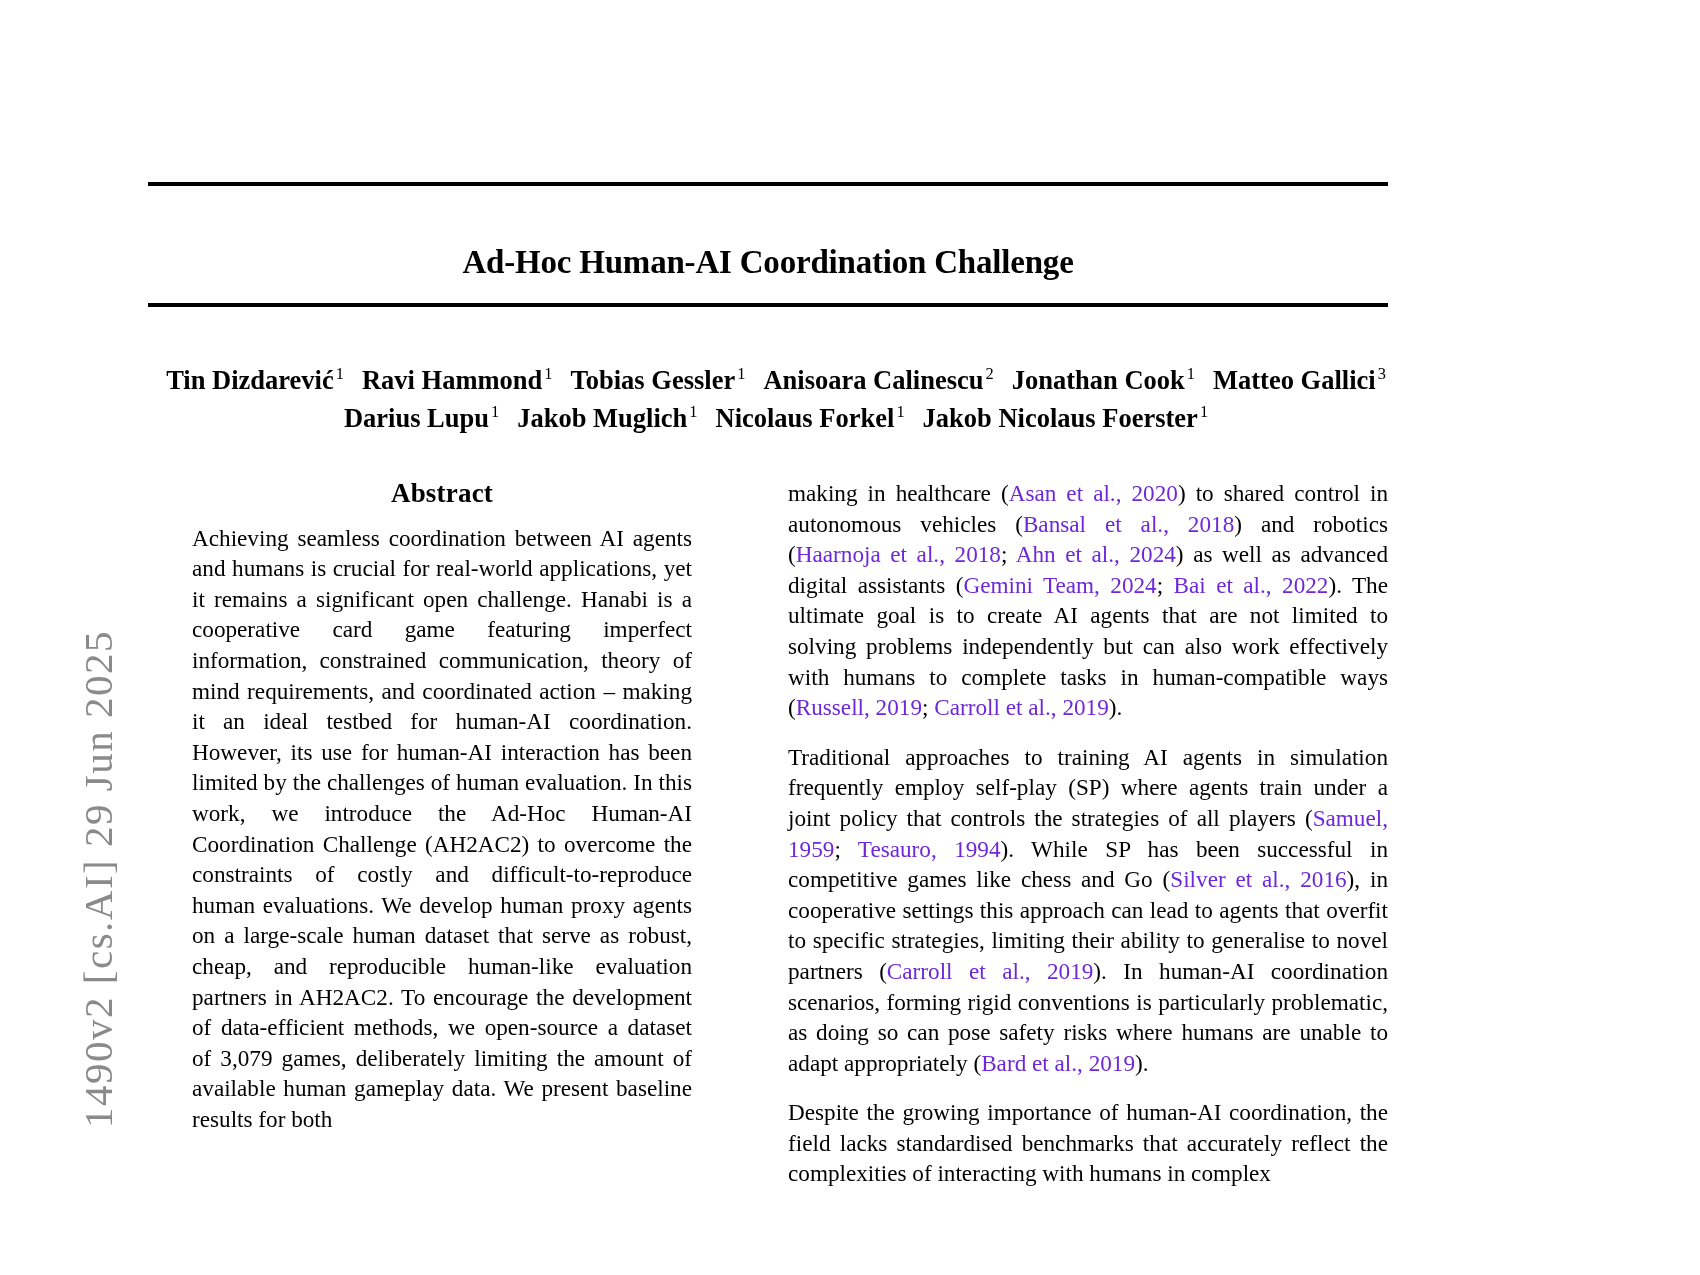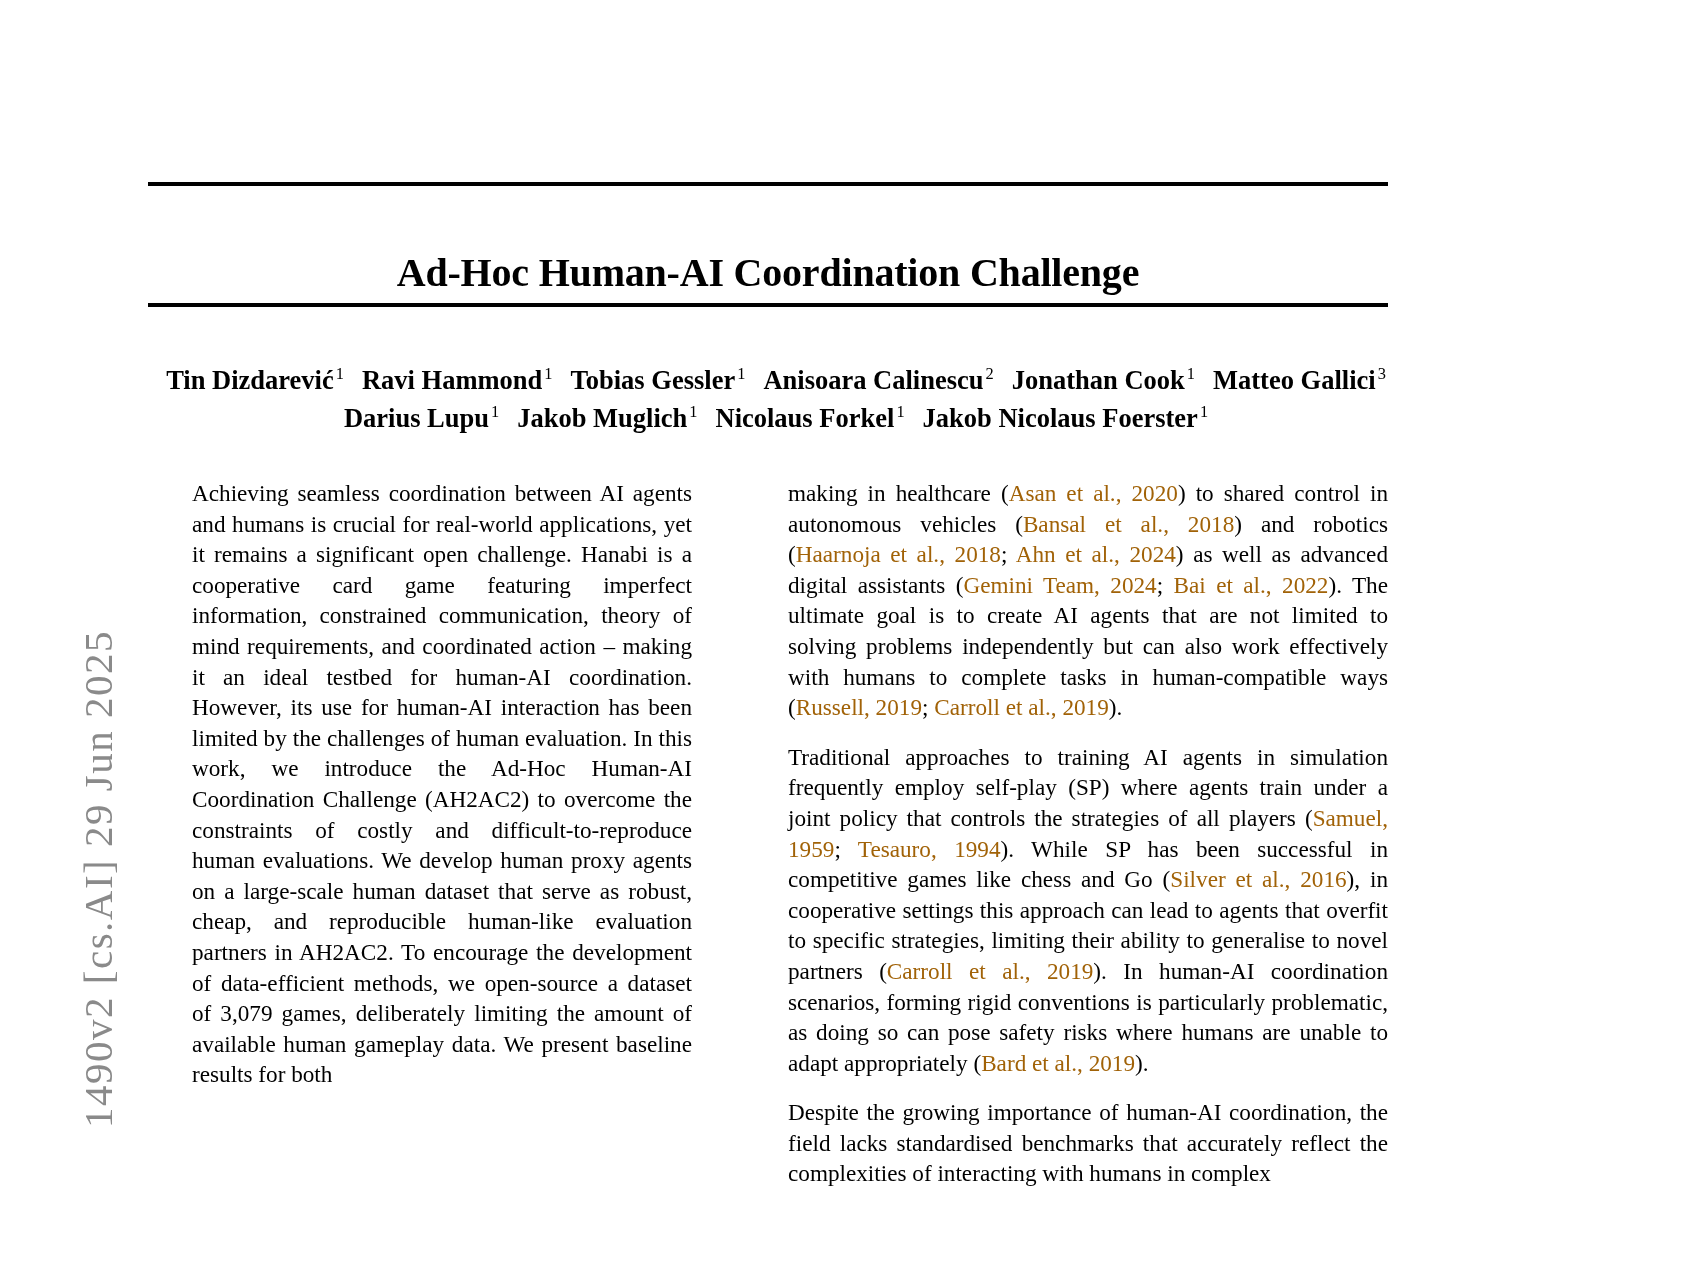--- a/index.html
+++ b/index.html
@@ -43,21 +43,21 @@
   }
   .rule-top { top: 182px; }
   .rule-bottom { top: 303px; }
 
   .title {
     position: absolute;
     left: 148px;
     top: 222px;
     width: 1240px;
     text-align: center;
-    font-size: 40px;
+    font-size: 33px;
     font-weight: bold;
     letter-spacing: -0.2px;
   }
 
   
   .authors {
     position: absolute;
     left: 156px;
     top: 358px;
     width: 1240px;
@@ -91,21 +91,21 @@
 
   .abstract-head {
     text-align: center;
     font-size: 27px;
     font-weight: bold;
     margin: 0 0 14px 0;
     letter-spacing: 0.2px;
   }
   p.para { margin: 0 0 19px 0; }
   p.para.last { margin-bottom: 0; }
-  .cite { color: #a16207; }
+  .cite { color: #6d28d9; }
   .it { }
 </style>
 </head>
 <body>
 
 <div class="page">
 
   <div class="arxiv-stamp">1490v2  [cs.AI]  29 Jun 2025</div>
 
   <div class="rule rule-top"></div>
@@ -116,20 +116,21 @@
   <div class="authors">
     <span class="row">
       <span class="author"><span>Tin Dizdarević</span><sup>1</sup></span><span class="author"><span>Ravi Hammond</span><sup>1</sup></span><span class="author"><span>Tobias Gessler</span><sup>1</sup></span><span class="author"><span>Anisoara Calinescu</span><sup>2</sup></span><span class="author"><span>Jonathan Cook</span><sup>1</sup></span><span class="author"><span>Matteo Gallici</span><sup>3</sup></span>
     </span>
     <span class="row">
       <span class="author"><span>Darius Lupu</span><sup>1</sup></span><span class="author"><span>Jakob Muglich</span><sup>1</sup></span><span class="author"><span>Nicolaus Forkel</span><sup>1</sup></span><span class="author"><span>Jakob Nicolaus Foerster</span><sup>1</sup></span>
     </span>
   </div>
 
   <div class="col col-left">
+    <div class="abstract-head">Abstract</div>
     <p class="para last"><span>Achieving seamless coordination between AI agents and humans is crucial for real-world applications, yet it remains a significant open challenge.</span> <span>Hanabi is a cooperative card game featuring imperfect information, constrained communication, theory of mind requirements, and coordinated action – making it an ideal testbed for human-AI coordination. However, its use for human-AI interaction has been limited by the challenges of human evaluation.</span> <span>In this work, we introduce the Ad-Hoc Human-AI Coordination Challenge (AH2AC2) to overcome the constraints of costly and difficult-to-reproduce human evaluations. We develop</span> <span class="it">human proxy agents</span> <span>on a large-scale human dataset that serve as robust, cheap, and reproducible human-like evaluation partners in AH2AC2.</span> <span>To encourage the development of data-efficient methods, we open-source a dataset of 3,079 games, deliberately limiting the amount of available human gameplay data. We present baseline results for both</span></p>
   </div>
 
   <div class="col col-right">
     <p class="para"><span>making in healthcare (</span><span class="cite">Asan et al., 2020</span><span>) to shared control in autonomous vehicles (</span><span class="cite">Bansal et al., 2018</span><span>) and robotics (</span><span class="cite">Haarnoja et al., 2018</span><span>; </span><span class="cite">Ahn et al., 2024</span><span>) as well as advanced digital assistants (</span><span class="cite">Gemini Team, 2024</span><span>; </span><span class="cite">Bai et al., 2022</span><span>). The ultimate goal is to create AI agents that are not limited to solving problems independently but can also work effectively with humans to complete tasks in human-compatible ways (</span><span class="cite">Russell, 2019</span><span>; </span><span class="cite">Carroll et al., 2019</span><span>).</span></p>
 
     <p class="para"><span>Traditional approaches to training AI agents in simulation frequently employ </span><span class="it">self-play</span><span> (SP) where agents train under a joint policy that controls the strategies of all players (</span><span class="cite">Samuel, 1959</span><span>; </span><span class="cite">Tesauro, 1994</span><span>). While SP has been successful in competitive games like chess and Go (</span><span class="cite">Silver et al., 2016</span><span>), in cooperative settings this approach can lead to agents that overfit to specific strategies, limiting their ability to generalise to novel partners (</span><span class="cite">Carroll et al., 2019</span><span>). In human-AI coordination scenarios, forming rigid conventions is particularly problematic, as doing so can pose safety risks where humans are unable to adapt appropriately (</span><span class="cite">Bard et al., 2019</span><span>).</span></p>
 
     <p class="para last"><span>Despite the growing importance of human-AI coordination, the field lacks standardised benchmarks that accurately reflect the complexities of interacting with humans in complex</span></p>
   </div>

